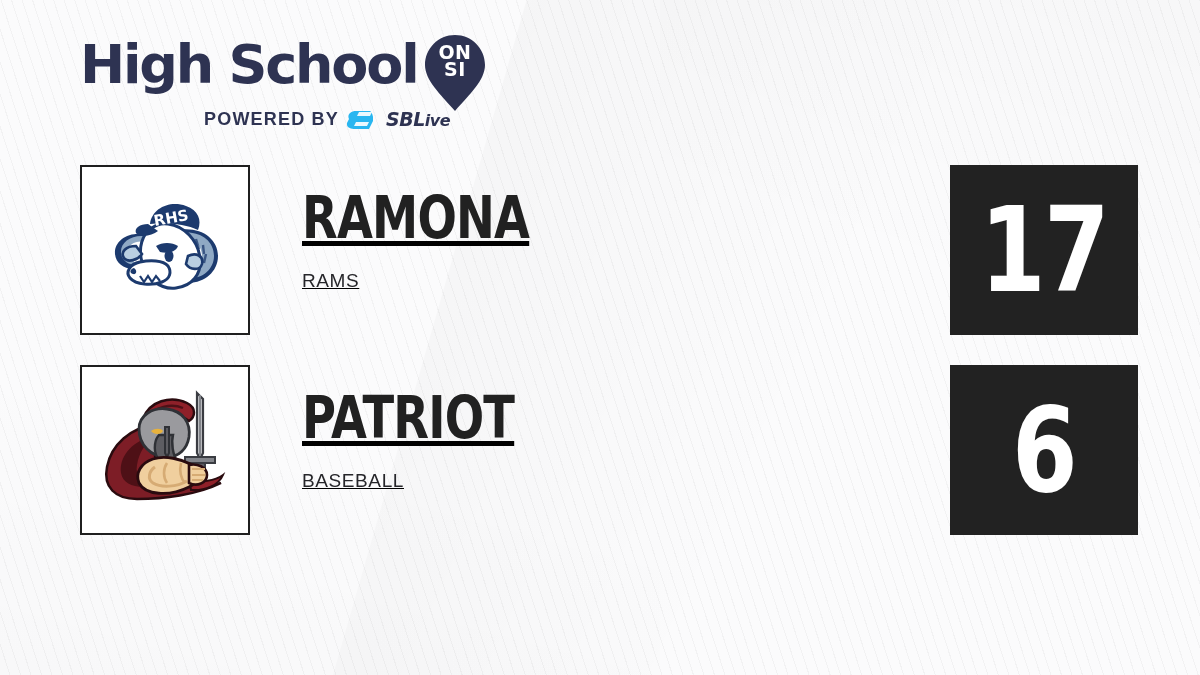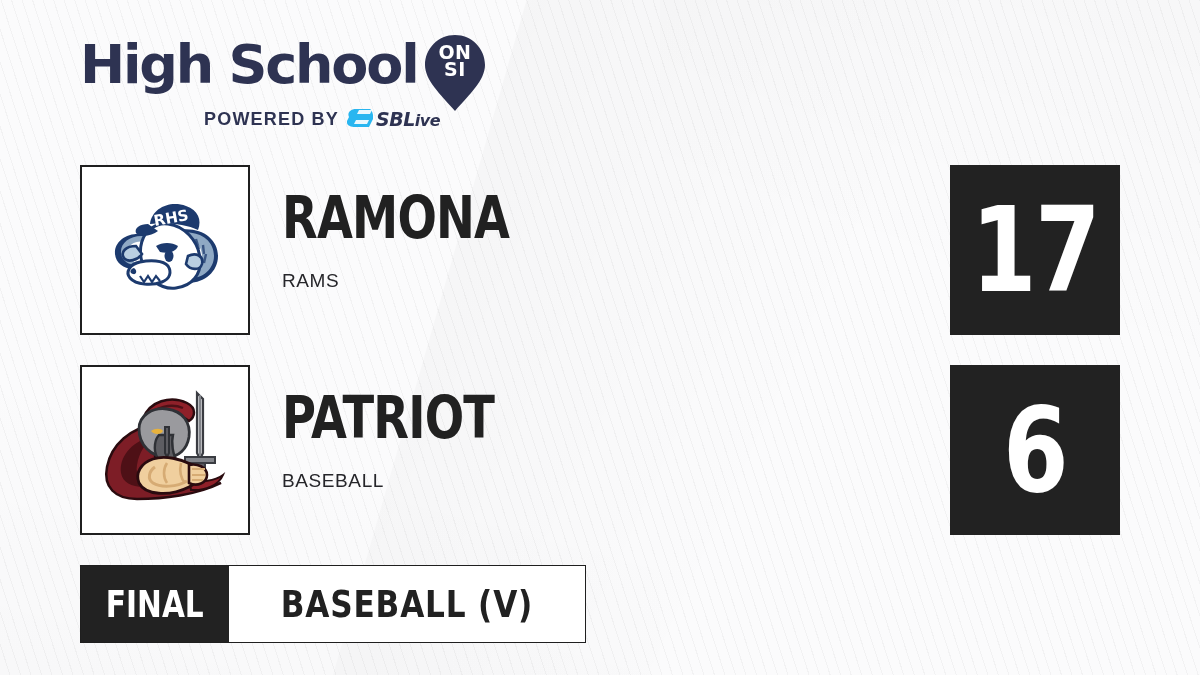--- a/index.html
+++ b/index.html
@@ -84,21 +84,21 @@
     position:absolute; left:124px; top:70px;
     display:flex; align-items:center; gap:8px;
   }
   .powered-label {
     font-family:"Liberation Sans", sans-serif;
     font-weight:700;
     font-size:18px;
     letter-spacing:1.2px;
     color:#2e3352;
   }
-  .sblive-mark { display:flex; align-items:flex-start; gap:3px; }
+  .sblive-mark { display:flex; align-items:flex-end; gap:13px; }
   .sb-swoosh { display:block; }
   .sblive-text {
     font-family:"DejaVu Sans", sans-serif;
     font-weight:700;
     font-style:italic;
     font-size:19px;
     letter-spacing:-.5px;
     color:#2e3352;
   }
   .sblive-text .lite { font-size:16px; }
@@ -111,21 +111,21 @@
   .logo-box {
     position:absolute; left:0; top:0;
     width:170px; height:170px;
     background:#ffffff;
     border:2px solid #1f1f1f;
     display:flex; align-items:center; justify-content:center;
     overflow:hidden;
   }
   .logo-box svg { display:block; }
 
-  .team-text { position:absolute; left:202px; top:26px; }
+  .team-text { position:absolute; left:222px; top:26px;text-decoration:underline; }
   .team-name {
     font-family:"DejaVu Sans", sans-serif;
     font-weight:700;
     font-size:58px;
     line-height:.95;
     letter-spacing:-1px;
     color:#212121;
     transform:scaleX(.80);
     transform-origin:left center;
     white-space:nowrap;
@@ -135,21 +135,21 @@
     font-family:"Liberation Sans", sans-serif;
     font-weight:400;
     font-size:19px;
     letter-spacing:.6px;
     color:#26262a;
   }
 
   
   .score-box {
     position:absolute; left:950px;
-    width:170px; height:170px;
+    width:188px; height:170px;
     background:#222222;
     display:flex; align-items:center; justify-content:center;
   }
   #score-box-0 { top:165px; }
   #score-box-1 { top:365px; }
   .score-value {
     font-family:"DejaVu Sans", sans-serif;
     font-weight:700;
     font-size:118px;
     line-height:1;
@@ -313,22 +313,14 @@
     </div>
   </div>
 
   <div class="score-box" id="score-box-0">
     <span class="score-value">17</span>
   </div>
   <div class="score-box" id="score-box-1">
     <span class="score-value">6</span>
   </div>
 
-  <div id="status-bar">
-    <div id="status-final">
-      <span class="final-text">FINAL</span>
-    </div>
-    <div id="status-sport">
-      <span class="sport-text">BASEBALL (V)</span>
-    </div>
-  </div>
 
 </div>
 
 </body></html>

